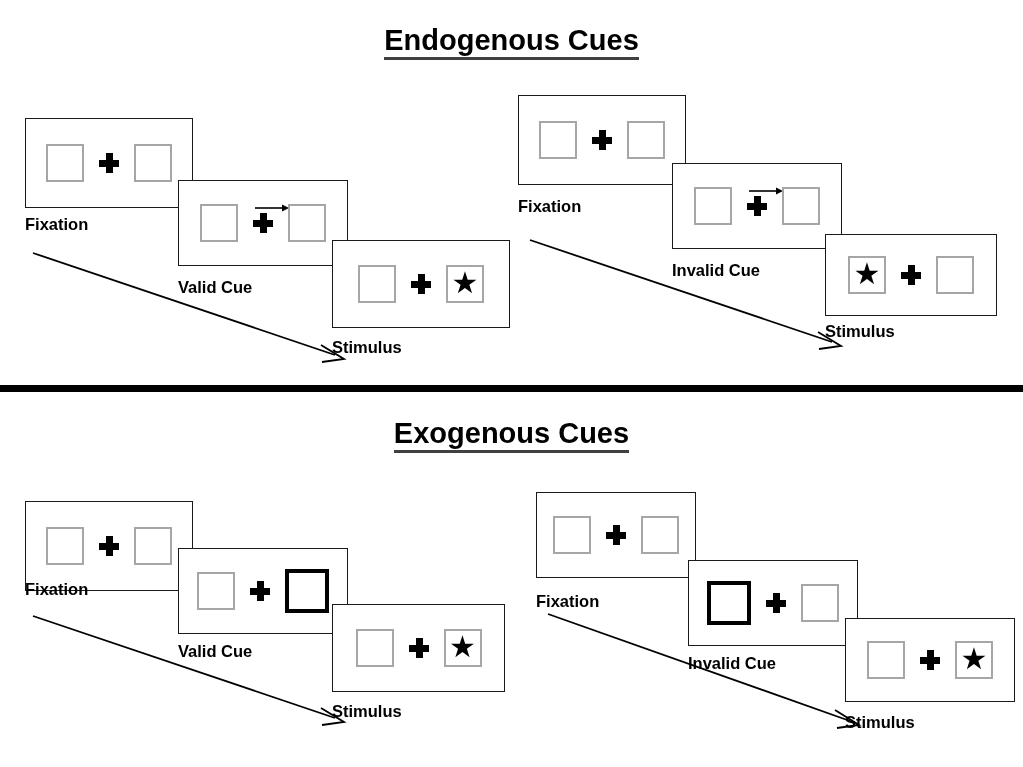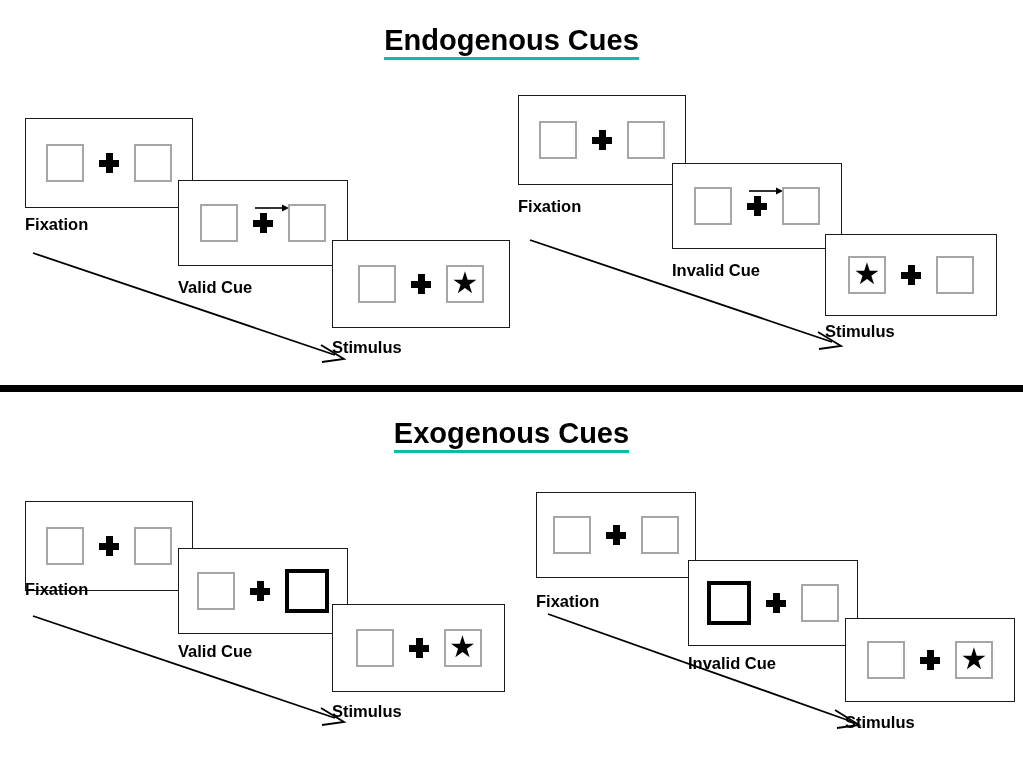--- a/index.html
+++ b/index.html
@@ -20,21 +20,21 @@
   .section-title {
     position: absolute;
     width: 100%;
     left: 0;
     text-align: center;
     font-size: 29px;
     font-weight: bold;
     letter-spacing: 0px;
   }
   .section-title span {
-    border-bottom: 3px solid #14b8a6;
+    border-bottom: 3px solid #404040;
     padding-bottom: 1px;
   }
   #title-endogenous { top: 24px; }
   #title-exogenous  { top: 417px; }
 
   
   .divider {
     position: absolute;
     left: 0;
     width: 1023px;

